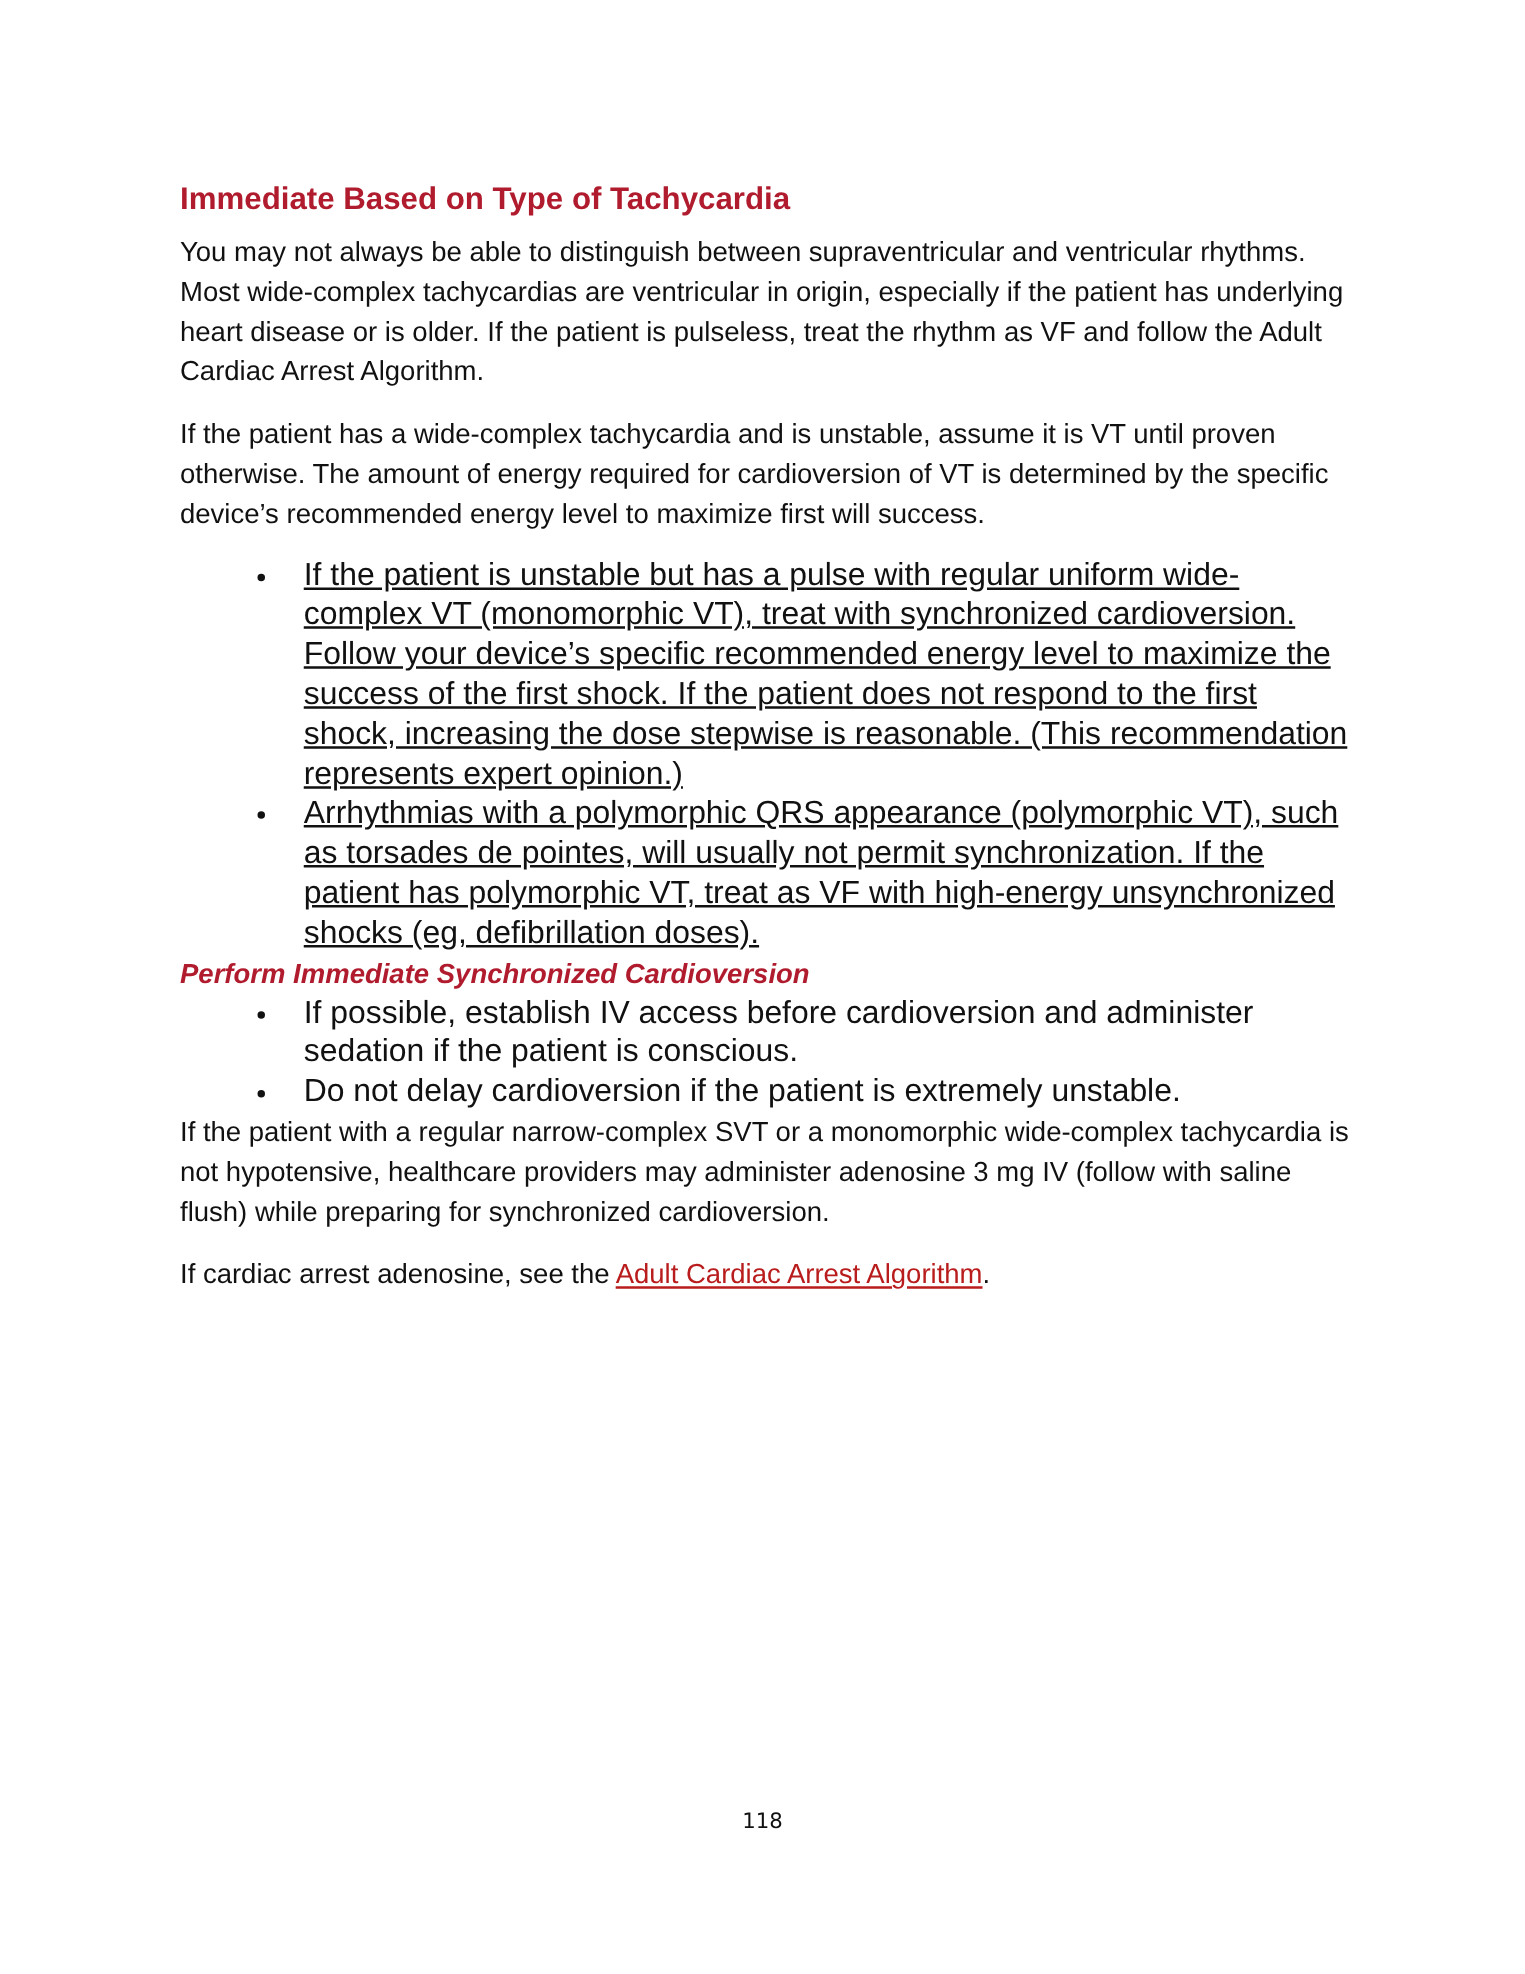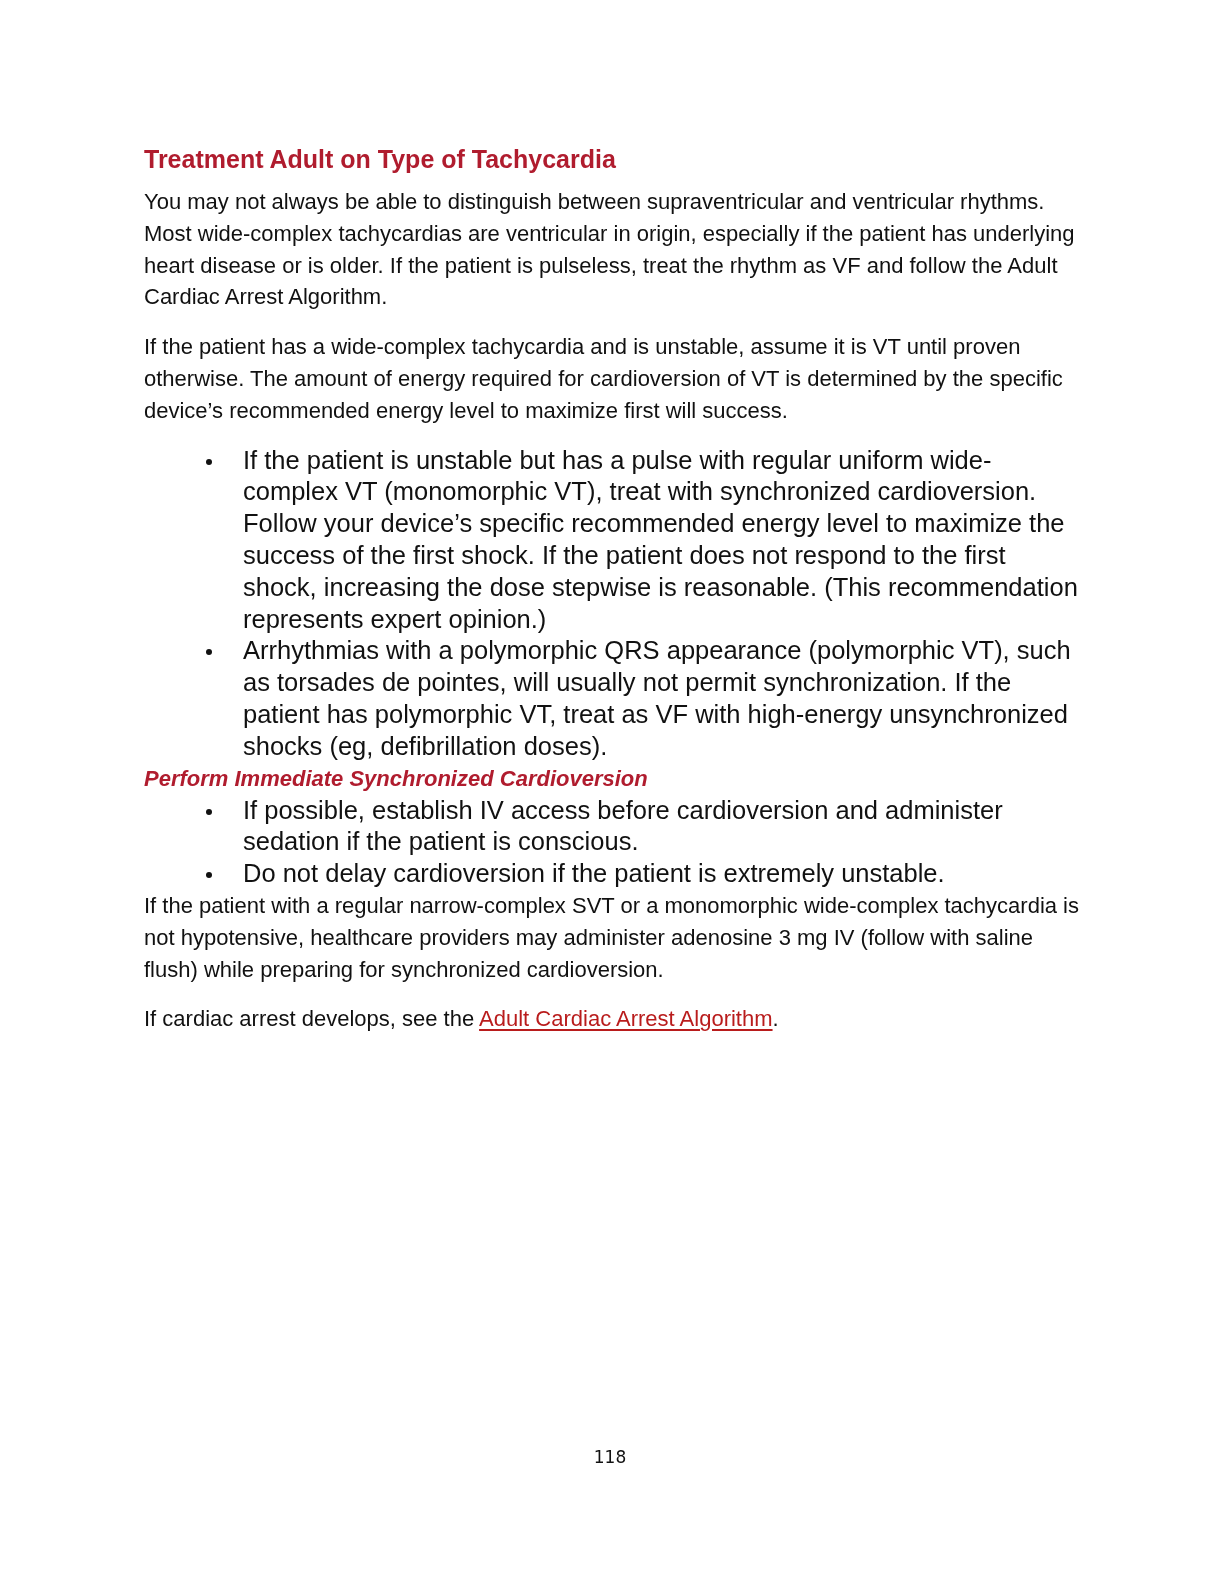--- a/index.html
+++ b/index.html
@@ -46,21 +46,21 @@
     }
     ul.bullets li .bullet-dot {
       position: absolute;
       left: -37px;
       top: 14px;
       width: 6px;
       height: 6px;
       border-radius: 50%;
       background: #111111;
     }
-    .first-bullets { margin-top: -18px; margin-bottom: 14px; }
+    .first-bullets { margin-top: -18px; margin-bottom: 14px; text-decoration: underline; }
     h3.sub-title {
       margin: 0;
       font-size: 22px;
       font-weight: bold;
       font-style: italic;
       color: #b01c2e;
       line-height: 32px;
     }
     .second-bullets { margin-bottom: 18px; }
     a.link {
@@ -76,21 +76,21 @@
       text-align: center;
       font-family: "DejaVu Sans", sans-serif;
       font-size: 17px;
       color: #111111;
     }
   </style>
 </head>
 <body>
 
 <div class="page">
-  <h2 class="section-title">Treatment Adult on Type of Tachycardia</h2>
+  <h2 class="section-title">Immediate Based on Type of Tachycardia</h2>
 
   <p class="body-para">You may not always be able to distinguish between supraventricular and ventricular rhythms. Most wide-complex tachycardias are ventricular in origin, especially if the patient has underlying heart disease or is older. If the patient is pulseless, treat the rhythm as VF and follow the Adult Cardiac Arrest Algorithm.</p>
   <p class="body-para">If the patient has a wide-complex tachycardia and is unstable, assume it is VT until proven otherwise. The amount of energy required for cardioversion of VT is determined by the specific device’s recommended energy level to maximize first will success.</p>
 
   <ul class="bullets first-bullets">
     <li>
       <span class="bullet-dot"></span>
       <span>If the patient is unstable but has a pulse with regular uniform wide-complex VT (monomorphic VT), treat with synchronized cardioversion. Follow your device’s specific recommended energy level to maximize the success of the first shock. If the patient does not respond to the first shock, increasing the dose stepwise is reasonable. (This recommendation represents expert opinion.)</span>
     </li>
     <li>
@@ -108,17 +108,17 @@
     </li>
     <li>
       <span class="bullet-dot"></span>
       <span>Do not delay cardioversion if the patient is extremely unstable.</span>
     </li>
   </ul>
 
   <p class="body-para">If the patient with a regular narrow-complex SVT or a monomorphic wide-complex tachycardia is not hypotensive, healthcare providers may administer adenosine 3 mg IV (follow with saline flush) while preparing for synchronized cardioversion.</p>
 
   <p class="body-para">
-    <span>If cardiac arrest develops, see the </span><a class="link" href="#">Adult Cardiac Arrest Algorithm</a><span>.</span>
+    <span>If cardiac arrest adenosine, see the </span><a class="link" href="#">Adult Cardiac Arrest Algorithm</a><span>.</span>
   </p>
 </div>
 
 <div class="page-number">118</div>
 
 </body></html>

